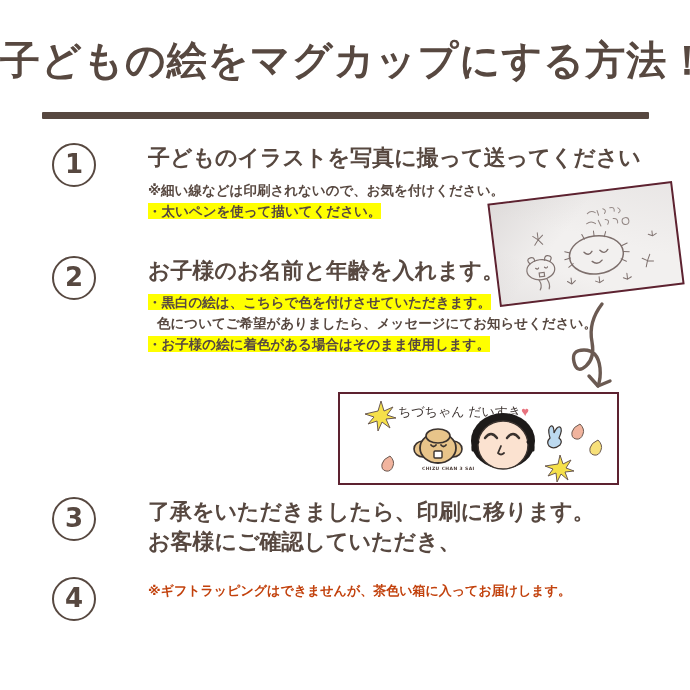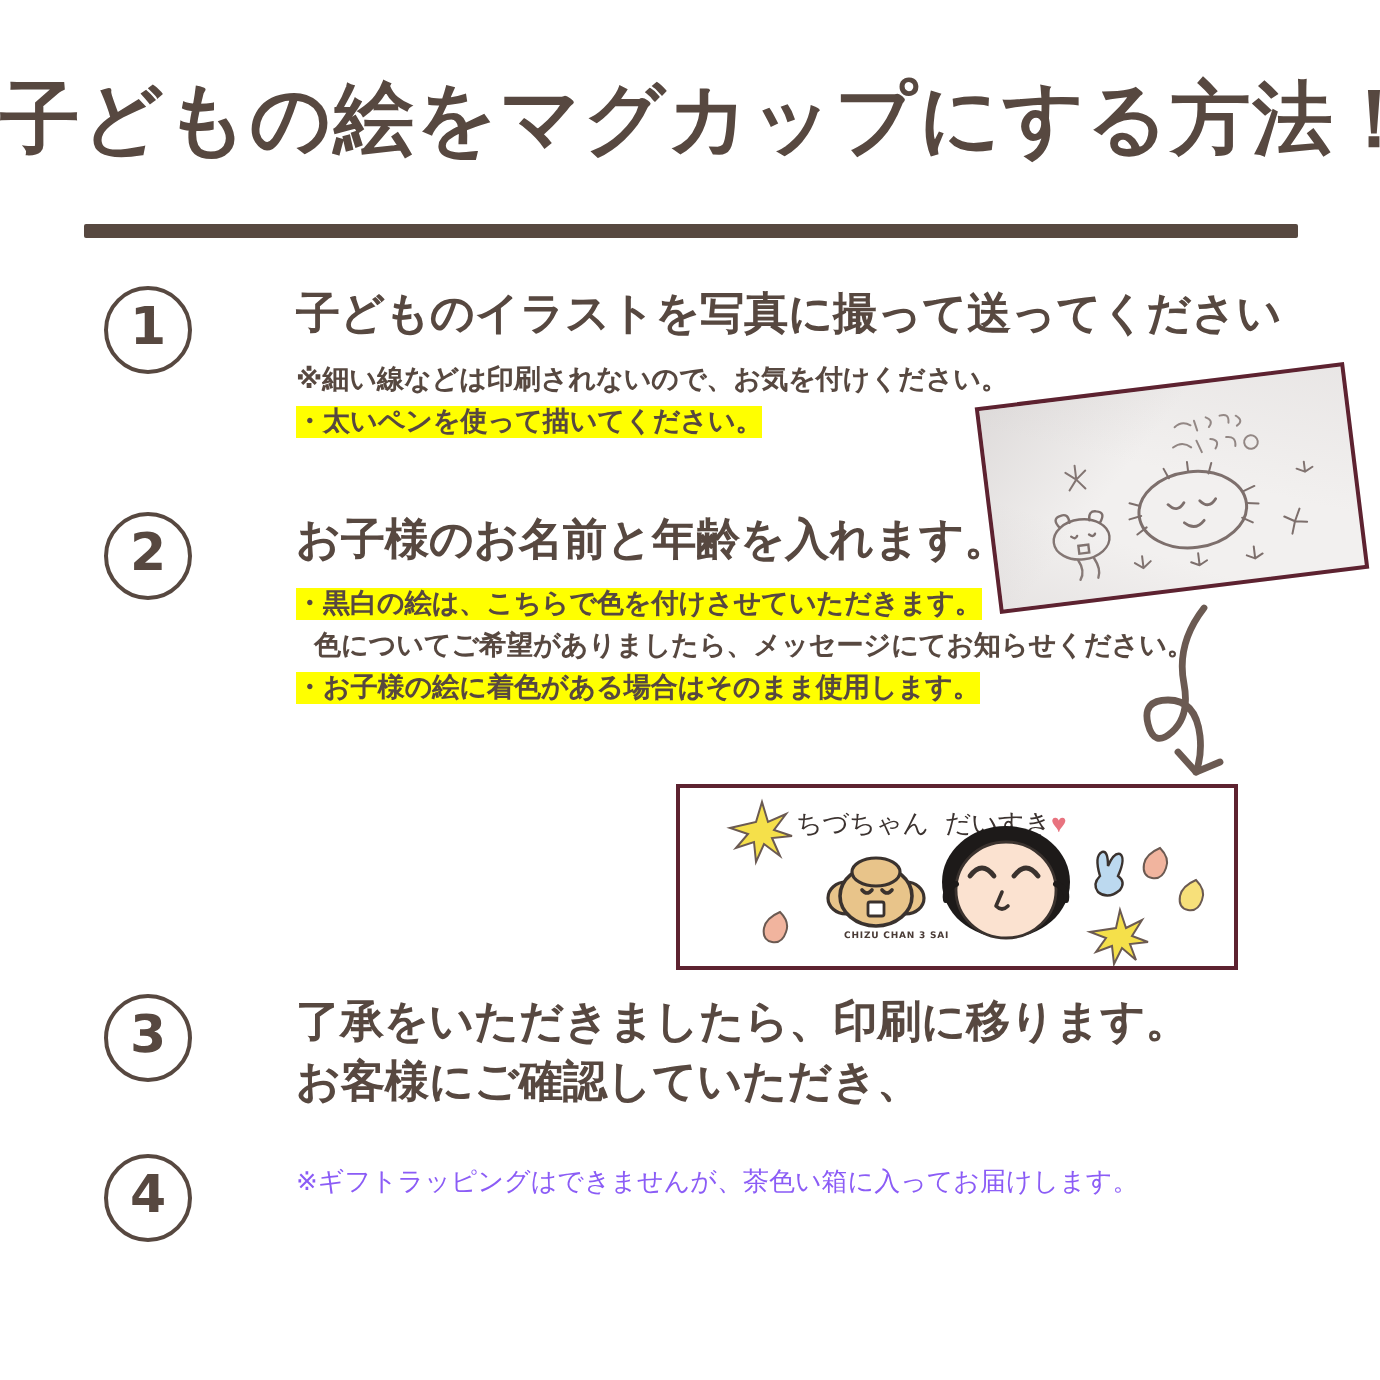--- a/index.html
+++ b/index.html
@@ -77,22 +77,22 @@
   }
   .note.hl > span {
     background: #ffff00;
   }
   .note.plain {
     font-weight: bold;
     padding-left: 9px;
   }
   .note-small {
     font-size: 13px;
-    font-weight: normal;
-    color: #8b5cf6;
+    font-weight: bold;
+    color: #c2410c;
     white-space: nowrap;
   }
 
   #step1 { left: 52px; top: 143px; }
   #step2 { left: 52px; top: 256px; }
   #step3 { left: 52px; top: 497px; }
   #step4 { left: 52px; top: 577px; }
 
   #step1 .note-block { margin-top: 7px; }
   #step2 .note-block { margin-top: 6px; }
@@ -138,21 +138,21 @@
     border: 2px solid #5d2230;
     box-sizing: border-box;
     overflow: hidden;
   }
   .design-title {
     position: absolute;
     left: 58px; top: 9px;
     font-size: 13px;
     color: #3c3330;
     white-space: nowrap;
-    font-family: Liberation Mono, monospace;
+    font-family: Liberation Sans, sans-serif;
   }
   .heart {
     color: #e8737f;
     font-size: 13px;
   }
   .design-caption {
     position: absolute;
     left: 82px; top: 72px;
     font-size: 4.5px;
     letter-spacing: .4px;

